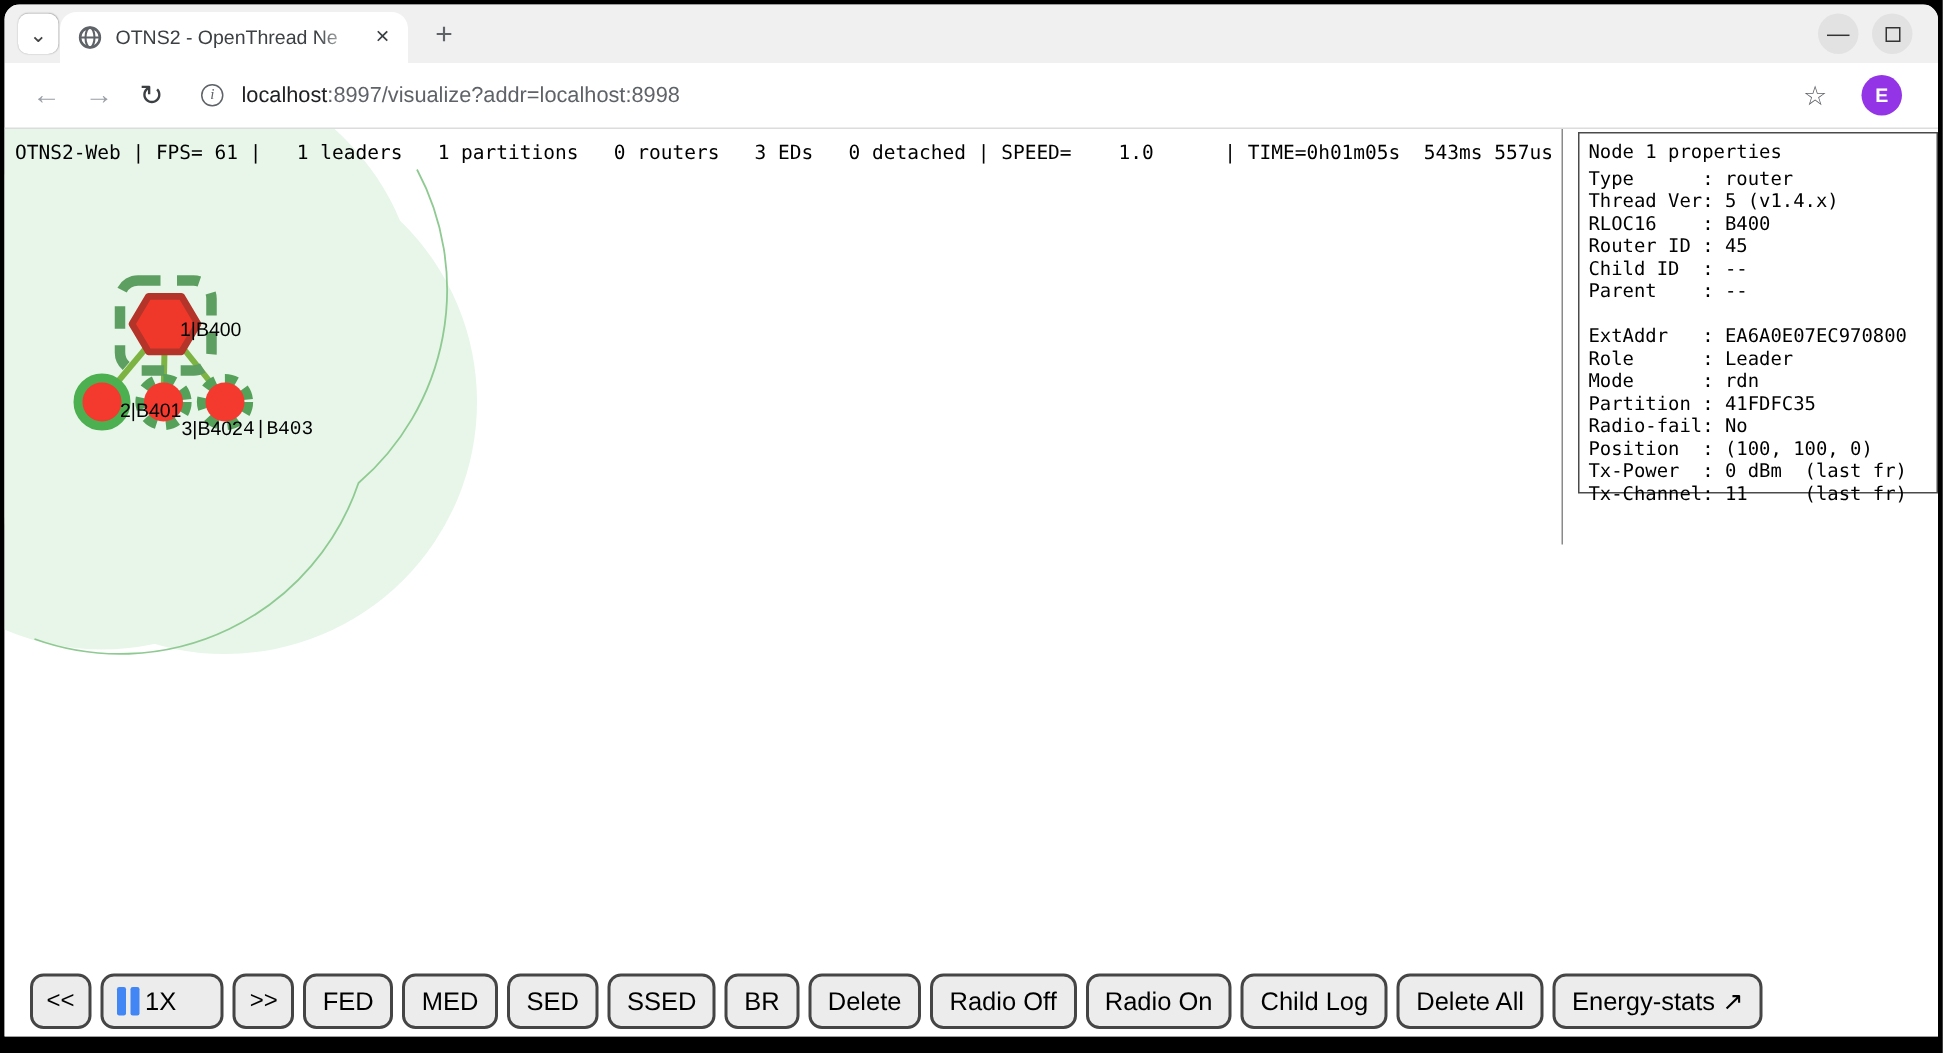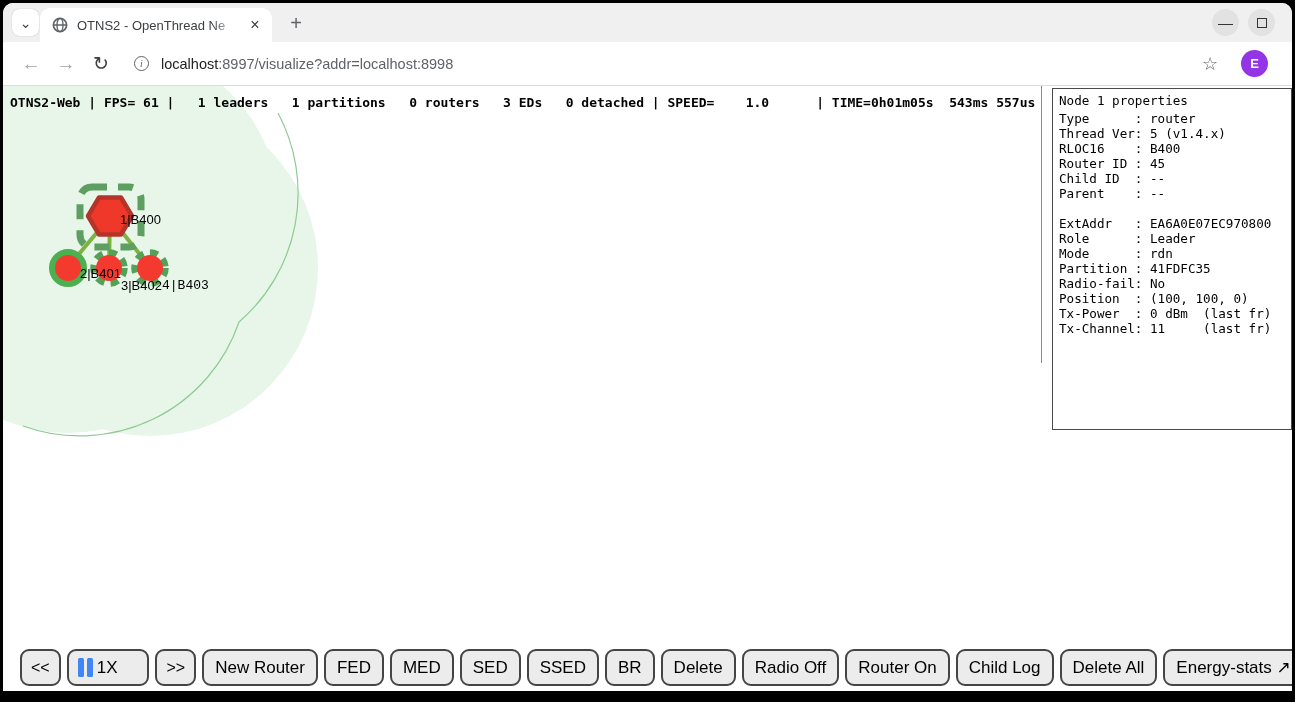--- a/index.html
+++ b/index.html
@@ -44,26 +44,26 @@
   .url .host { color:#202124; }
   .url .rest { color:#5f6368; }
   .star { margin-left:auto; font-size:18px; color:#5f6368; width:26px; text-align:center; }
   .avatar { width:27px; height:27px; border-radius:50%; background:#9334e6; color:#fff; font-size:13px;
             font-weight:bold; display:flex; align-items:center; justify-content:center; margin-left:18px; }
 
   
   .content { position:absolute; left:0; top:83px; width:1289px; height:605px; background:#fff; overflow:hidden; }
   .net-svg { position:absolute; left:0; top:0; }
   .status-line { position:absolute; left:7px; top:9px; font-family:"DejaVu Sans Mono",monospace;
-                 font-size:13px; font-weight:bold; color:#000; white-space:pre; }
+                 font-size:13px; font-weight:normal; color:#000; white-space:pre; }
   .version-line { position:absolute; left:7px; top:32px; font-size:12.5px; color:#2a75f3; white-space:pre; }
   .node-label { position:absolute; font-size:13px; color:#000; white-space:pre; }
   .canvas-edge { position:absolute; left:1038px; top:0; width:1px; height:277px; background:#8a8a8a; }
 
-  .props-panel { position:absolute; left:1049px; top:2px; width:240px; height:342px; background:#fff;
+  .props-panel { position:absolute; left:1049px; top:2px; width:240px; height:241px; background:#fff;
                  border:1px solid #4a4a4a; padding:4px 6px; font-family:"DejaVu Sans Mono",monospace;
                  font-size:12.6px; line-height:15px; color:#000; }
   .props-title { white-space:pre; }
   .props-body { white-space:pre; margin-top:3px; }
 
   
   .toolbar { position:absolute; left:17px; bottom:5px; display:flex; gap:6px; }
   .tbtn { height:37px; display:flex; align-items:center; justify-content:center; padding:0 11px;
           background:#ececec; border:2.5px solid #454545; border-radius:9px; font-size:17px;
           color:#000; white-space:pre; cursor:default; }
@@ -170,29 +170,28 @@
 Tx-Channel: 11     (last fr)</div>
     </div>
 
     <div class="toolbar">
       <div class="tbtn step">&lt;&lt;</div>
       <div class="tbtn speed">
         <span class="pause-icon"><span></span><span></span></span>
         <span>1X</span>
       </div>
       <div class="tbtn step">&gt;&gt;</div>
-      <div class="tbtn">New Router</div>
       <div class="tbtn">FED</div>
       <div class="tbtn">MED</div>
       <div class="tbtn">SED</div>
       <div class="tbtn">SSED</div>
       <div class="tbtn">BR</div>
       <div class="tbtn">Delete</div>
       <div class="tbtn">Radio Off</div>
-      <div class="tbtn">Router On</div>
+      <div class="tbtn">Radio On</div>
       <div class="tbtn">Child Log</div>
       <div class="tbtn">Delete All</div>
       <div class="tbtn">Energy-stats ↗</div>
 
     </div>
 
   </div>
 </div>
 
 </body></html>

